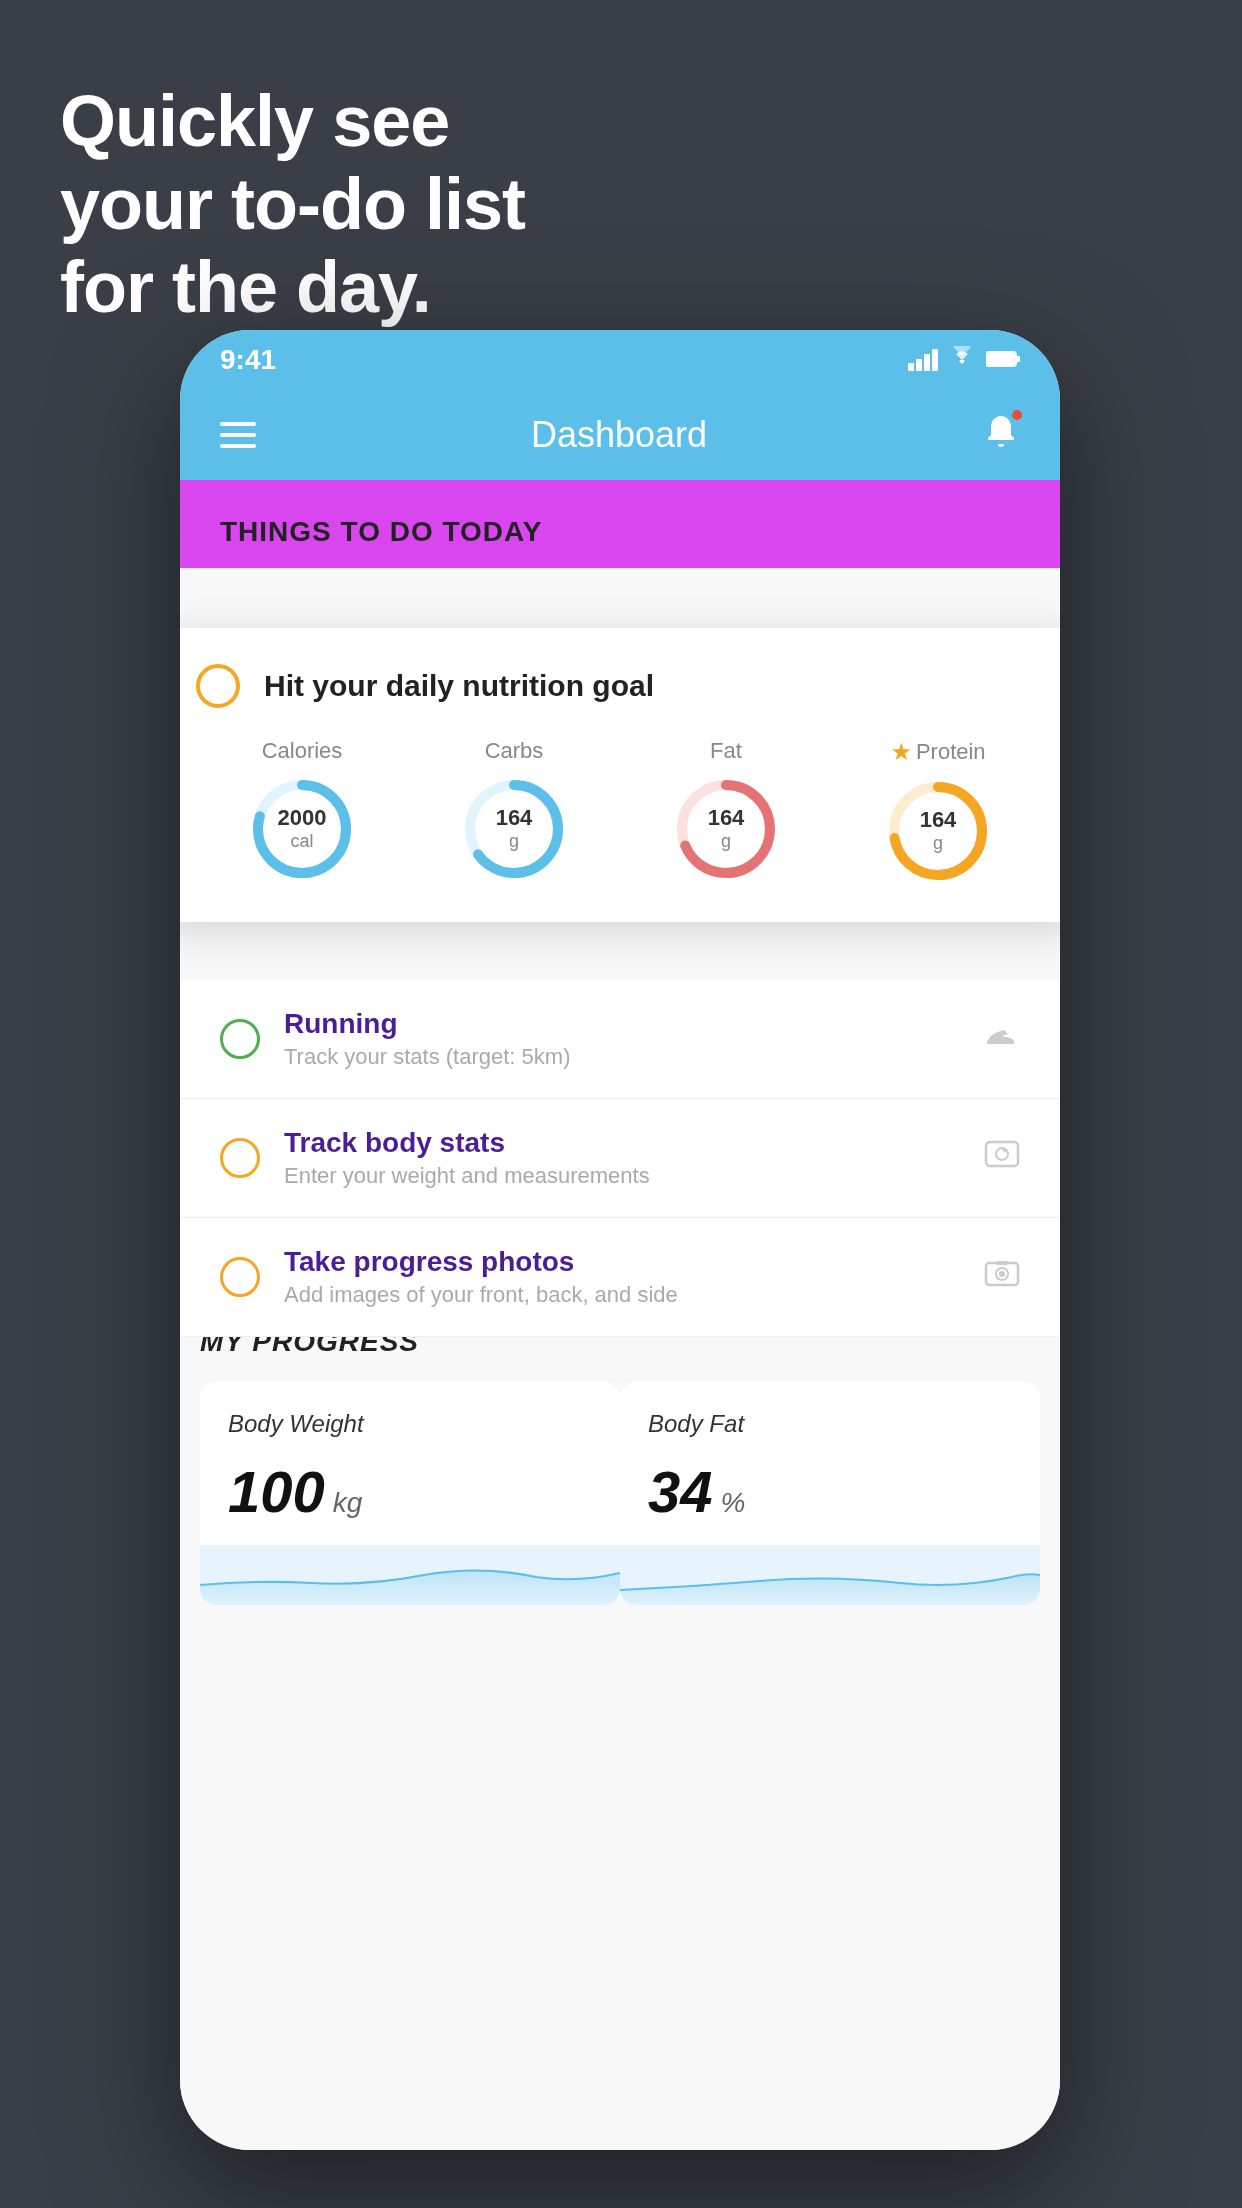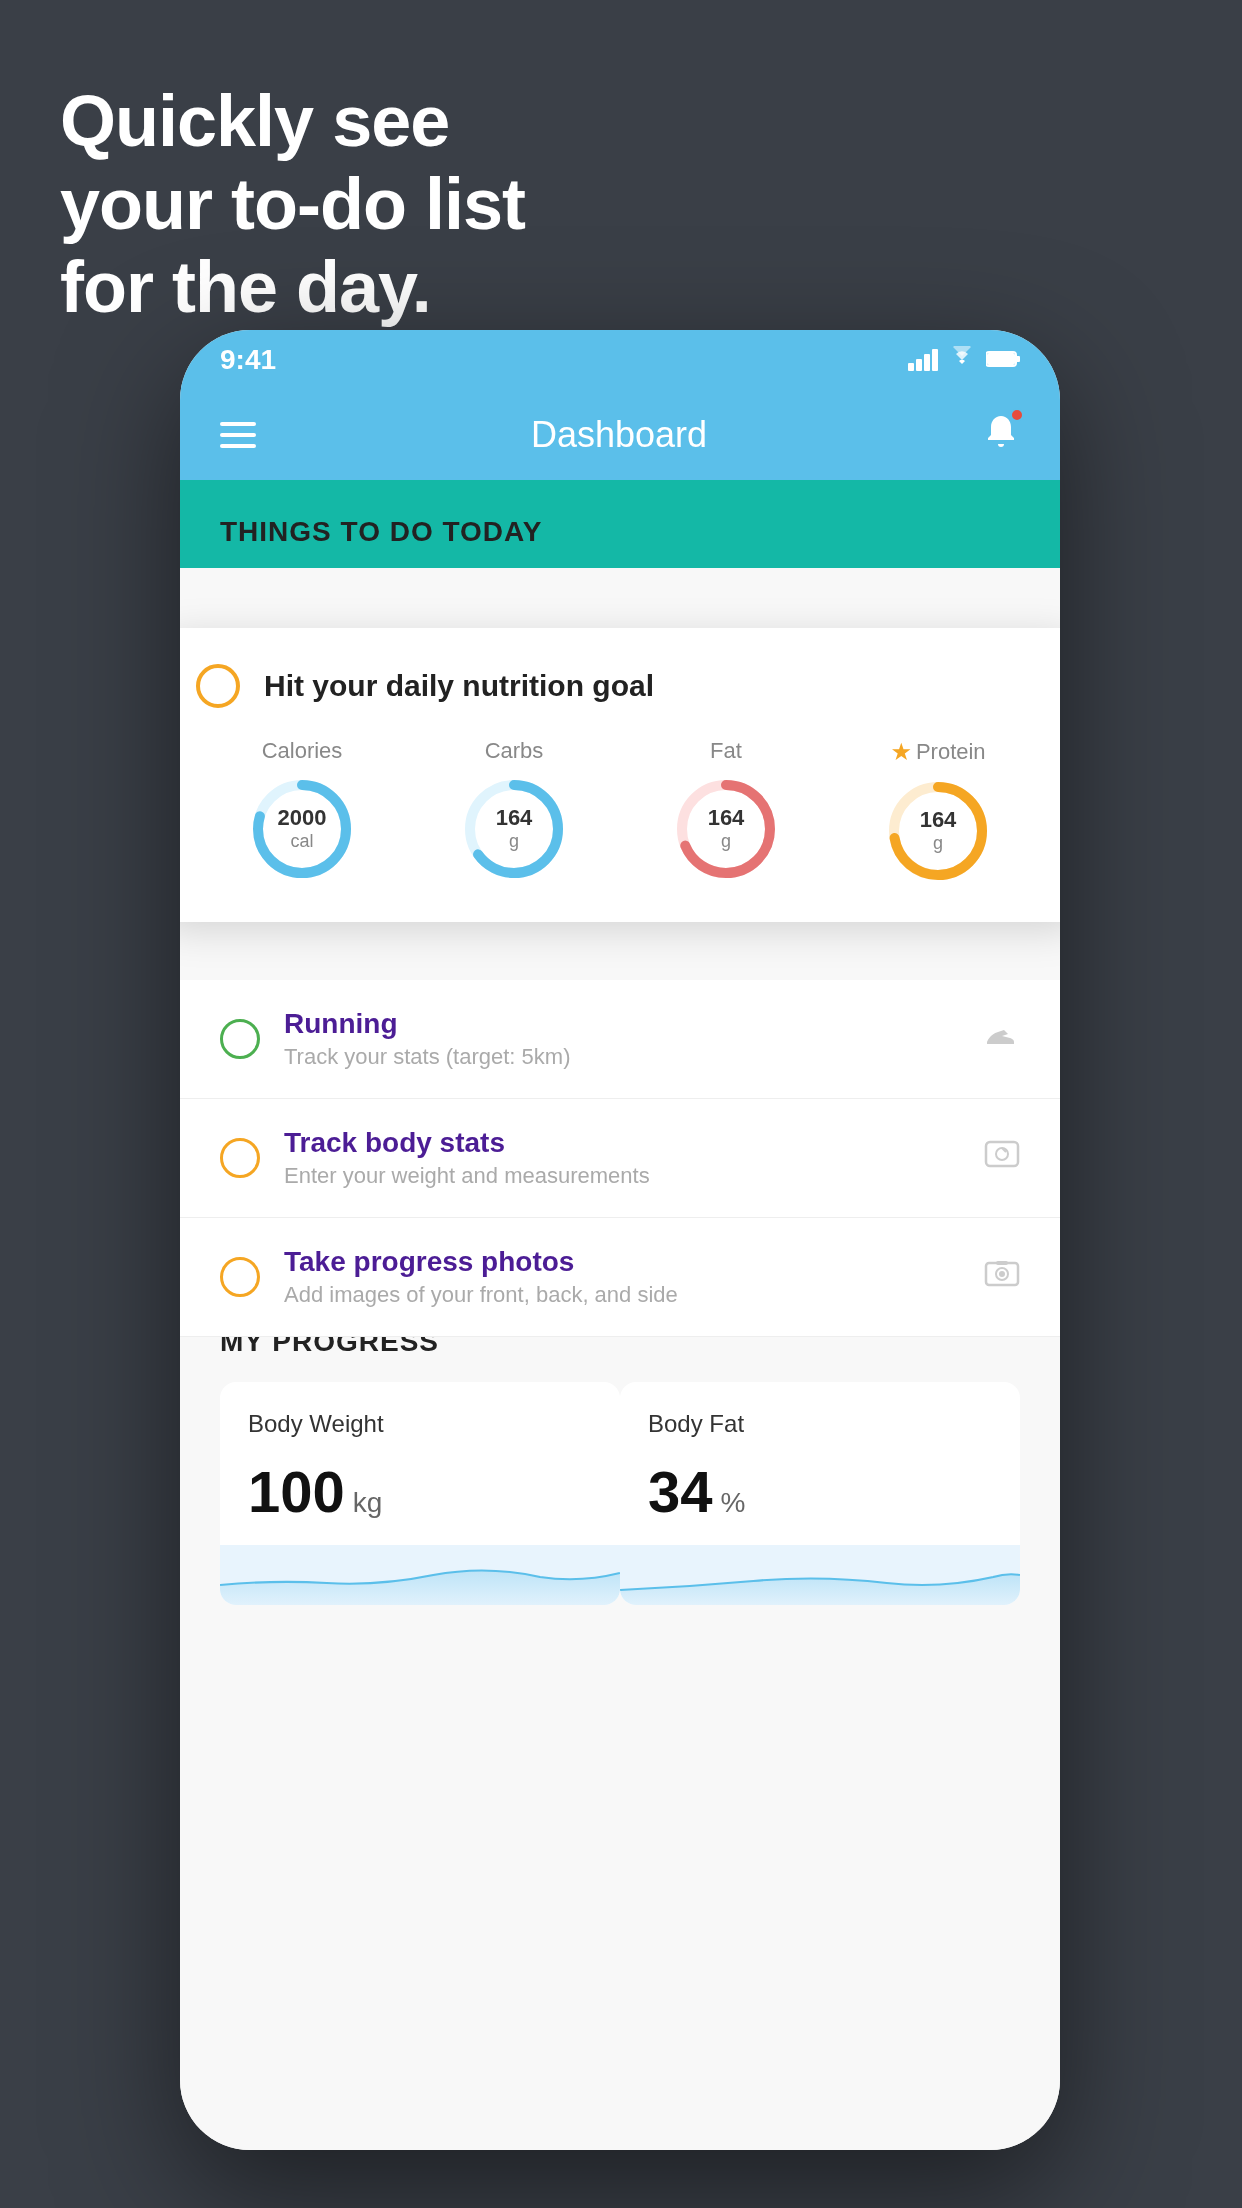--- a/index.html
+++ b/index.html
@@ -106,21 +106,21 @@
     .app-content {
       background: #f8f8f8;
       height: calc(100% - 150px);
       overflow: hidden;
       position: relative;
     }
 
     
     .section-header {
       padding: 36px 40px 20px 40px;
-      background: #14b8a6;
+      background: #d946ef;
     }
     .section-title {
       font-size: 28px;
       font-weight: 800;
       color: #222;
       letter-spacing: 1px;
     }
 
     
     .floating-card {
@@ -248,21 +248,22 @@
       color: #ccc;
     }
 
     
     .progress-section {
       position: absolute;
       top: 810px;
       left: 0;
       right: 0;
       background: #f8f8f8;
-      padding: 36px 40px;
+      padding: 36px 20px;
+      font-style: italic;
     }
     .progress-title {
       font-size: 28px;
       font-weight: 800;
       color: #222;
       letter-spacing: 1px;
       margin-bottom: 24px;
     }
     .progress-cards {
       display: flex;

